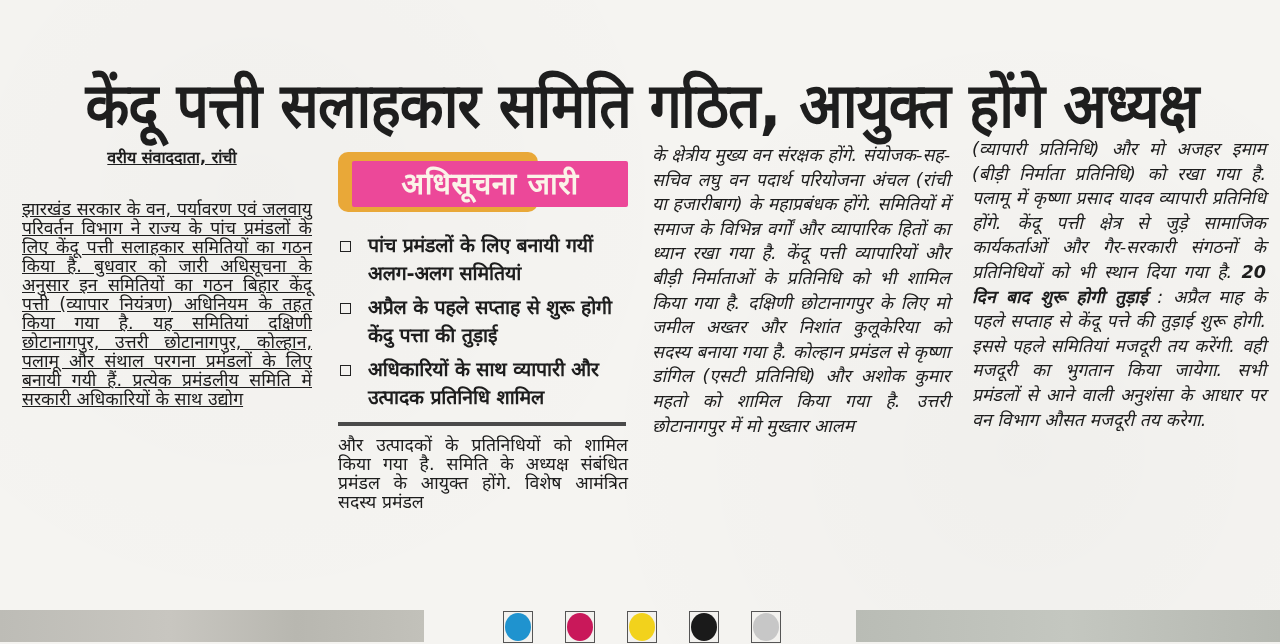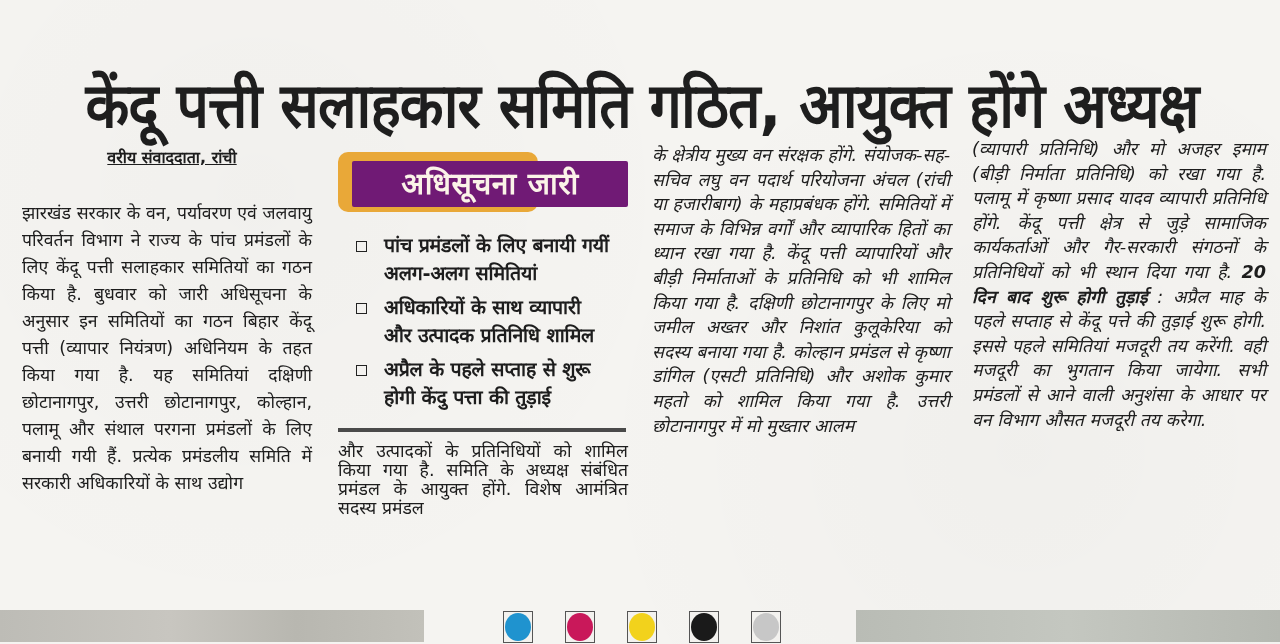--- a/index.html
+++ b/index.html
@@ -61,21 +61,22 @@
       text-align: center;
       font-weight: bold;
       font-size: 16px;
       text-decoration: underline;
       margin-bottom: 30px;
       margin-left: 60px;
       width: 180px;
     }
     .col1 .body-text {
       margin-top: 4px;
-      line-height: 27px;
+      line-height: 19px;
+      text-decoration: underline;
     }
 
     .banner-wrap {
       position: relative;
       width: 288px;
       height: 68px;
       margin-top: 6px;
       margin-bottom: 18px;
     }
     .banner-gold {
@@ -86,33 +87,33 @@
       height: 60px;
       border-radius: 10px;
       background: #e9a838;
     }
     .banner-red {
       position: absolute;
       left: 14px;
       top: 15px;
       width: 276px;
       height: 46px;
-      background: #701a75;
+      background: #ec4899;
       color: #fbf3e8;
       display: flex;
       align-items: center;
       justify-content: center;
       font-size: 30px;
       font-weight: bold;
       letter-spacing: 0.5px;
       border-radius: 2px;
     }
     .bullets {
       list-style: none;
-      margin: 16px;
+      margin: 0;
       padding: 0;
     }
     .bullets li {
       position: relative;
       padding-left: 30px;
       font-size: 19.5px;
       line-height: 28px;
       margin-bottom: 6px;
       font-weight: 600;
       text-align: left;
@@ -194,25 +195,25 @@
     <div class="banner-gold"></div>
     <div class="banner-red">अधिसूचना जारी</div>
   </div>
   <ul class="bullets">
     <li>
       <span class="box"></span>
       <span>पांच प्रमंडलों के लिए बनायी गयीं अलग-अलग समितियां</span>
     </li>
     <li>
       <span class="box"></span>
-      <span>अधिकारियों के साथ व्यापारी और उत्पादक प्रतिनिधि शामिल</span>
+      <span>अप्रैल के पहले सप्ताह से शुरू होगी केंदु पत्ता की तुड़ाई</span>
     </li>
     <li>
       <span class="box"></span>
-      <span>अप्रैल के पहले सप्ताह से शुरू होगी केंदु पत्ता की तुड़ाई</span>
+      <span>अधिकारियों के साथ व्यापारी और उत्पादक प्रतिनिधि शामिल</span>
     </li>
   </ul>
   <div class="rule"></div>
   <p class="cont">और उत्पादकों के प्रतिनिधियों को शामिल किया गया है. समिति के अध्यक्ष संबंधित प्रमंडल के आयुक्त होंगे. विशेष आमंत्रित सदस्य प्रमंडल</p>
 </div>
 
 <div class="col col3">
   <p>के क्षेत्रीय मुख्य वन संरक्षक होंगे. संयोजक-सह-सचिव लघु वन पदार्थ परियोजना अंचल (रांची या हजारीबाग) के महाप्रबंधक होंगे. समितियों में समाज के विभिन्न वर्गों और व्यापारिक हितों का ध्यान रखा गया है. केंदू पत्ती व्यापारियों और बीड़ी निर्माताओं के प्रतिनिधि को भी शामिल किया गया है. दक्षिणी छोटानागपुर के लिए मो जमील अख्तर और निशांत कुलूकेरिया को सदस्य बनाया गया है. कोल्हान प्रमंडल से कृष्णा डांगिल (एसटी प्रतिनिधि) और अशोक कुमार महतो को शामिल किया गया है. उत्तरी छोटानागपुर में मो मुख्तार आलम</p>
 </div>
 

